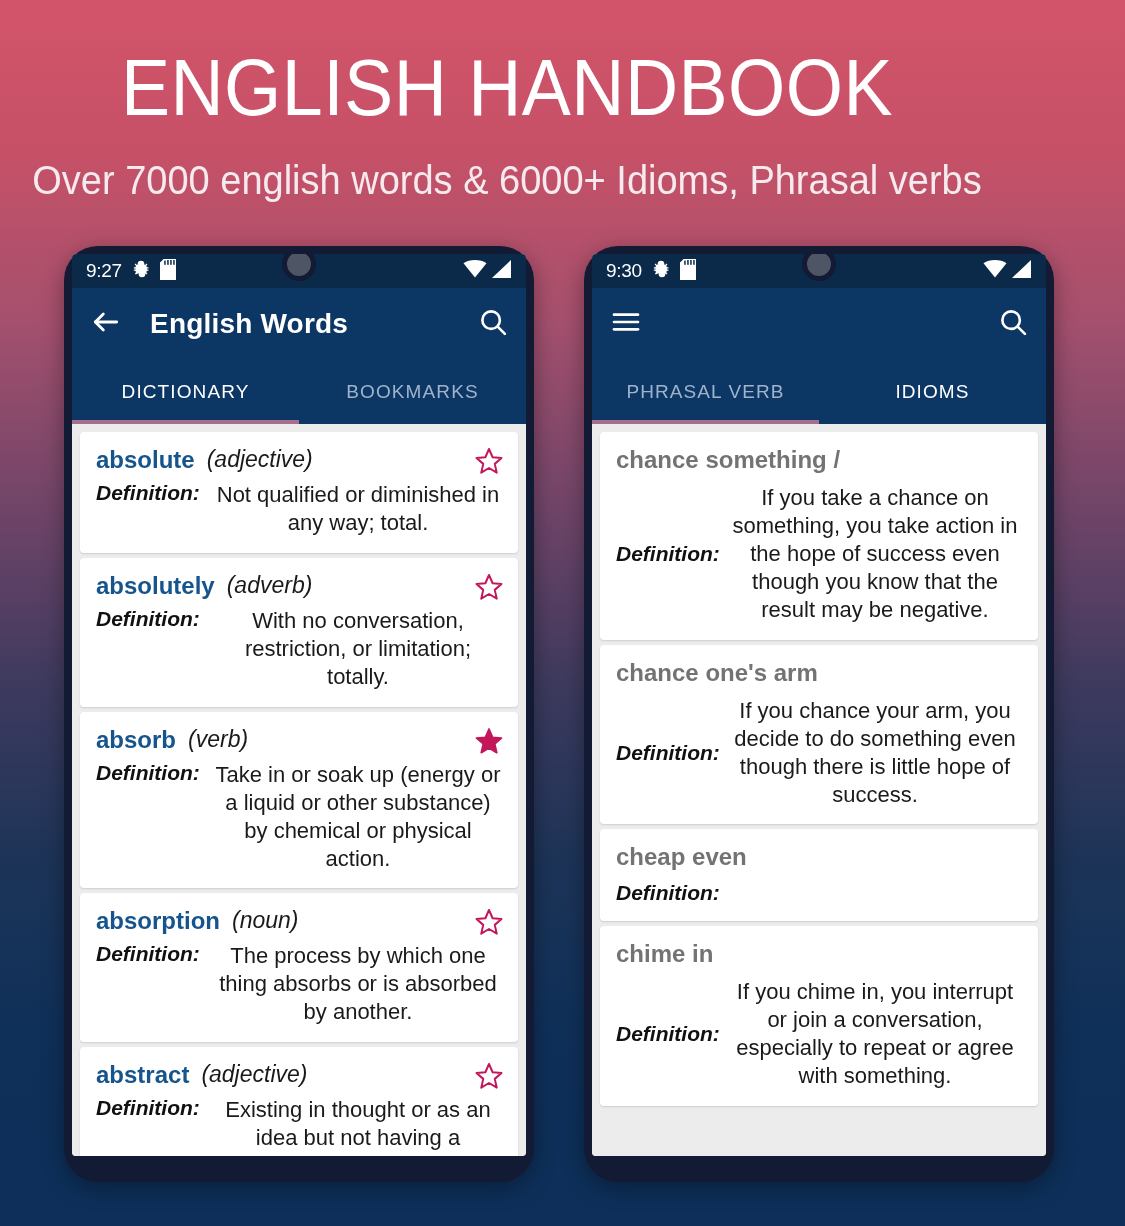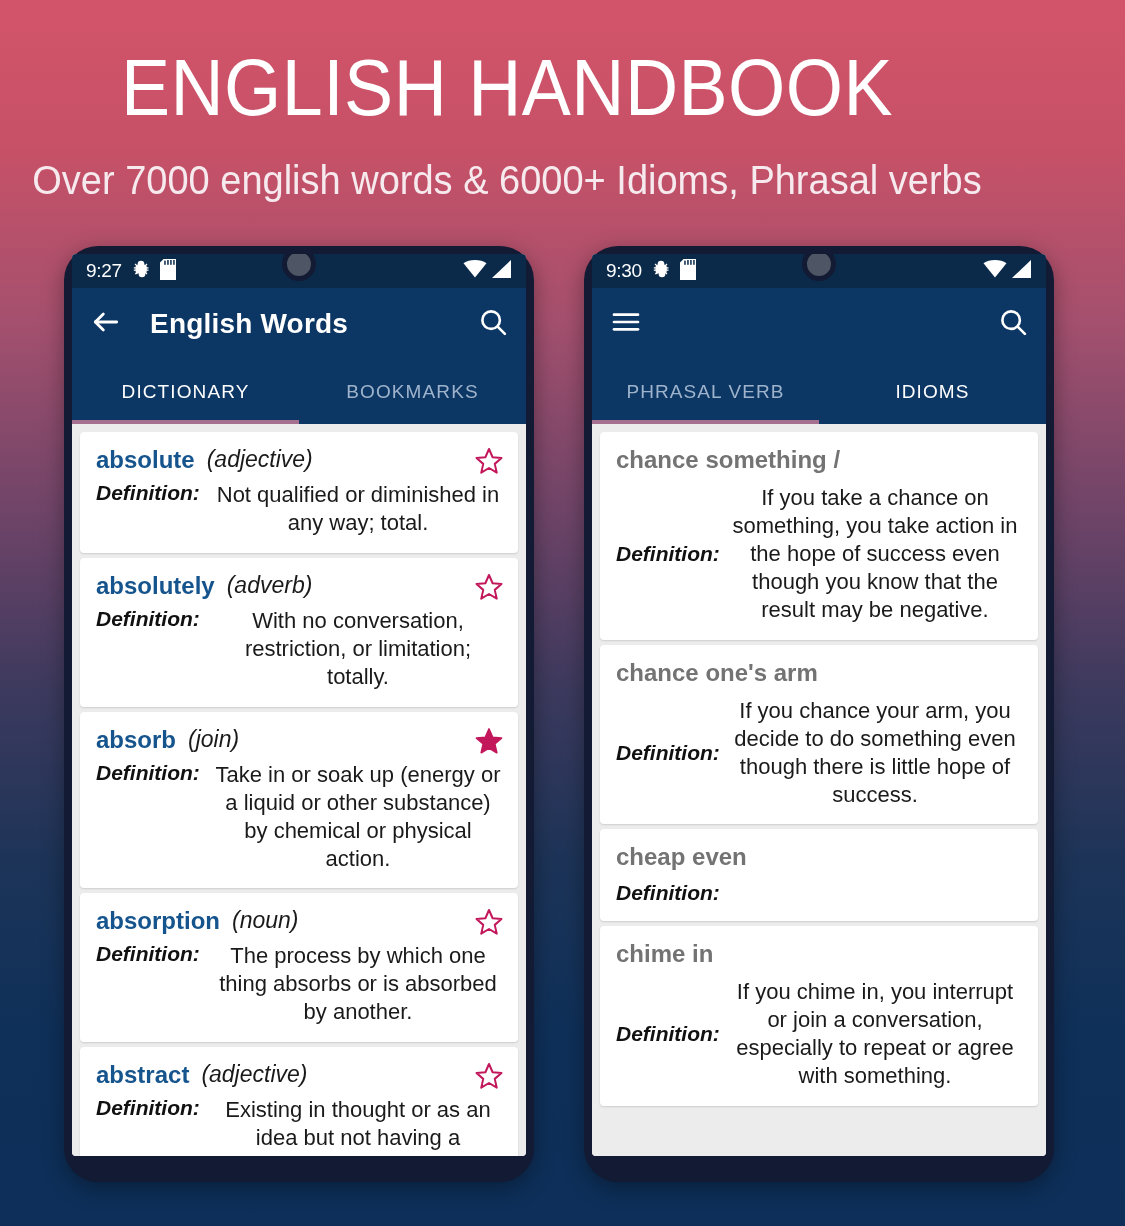--- a/index.html
+++ b/index.html
@@ -308,21 +308,21 @@
         <span class="star">
           <svg width="30" height="30" viewBox="0 0 24 24" fill="none" stroke="#c2185b" stroke-width="1.6" stroke-linejoin="round">
             <polygon points="12,2.4 14.9,9.0 22,9.6 16.6,14.3 18.2,21.3 12,17.6 5.8,21.3 7.4,14.3 2,9.6 9.1,9.0"></polygon>
           </svg>
         </span>
       </div>
 
       <div class="card">
         <div class="word-row">
           <span class="word">absorb</span>
-          <span class="pos">(join)</span>
+          <span class="pos">(verb)</span>
         </div>
         <div class="def-row">
           <span class="def-label">Definition:</span>
           <span class="def-text">Take in or soak up (energy or a liquid or other substance) by chemical or physical action.</span>
         </div>
         <span class="star">
           <svg width="30" height="30" viewBox="0 0 24 24" fill="#c2185b" stroke="#c2185b" stroke-width="1.4" stroke-linejoin="round">
             <polygon points="12,2.4 14.9,9.0 22,9.6 16.6,14.3 18.2,21.3 12,17.6 5.8,21.3 7.4,14.3 2,9.6 9.1,9.0"></polygon>
           </svg>
         </span>

